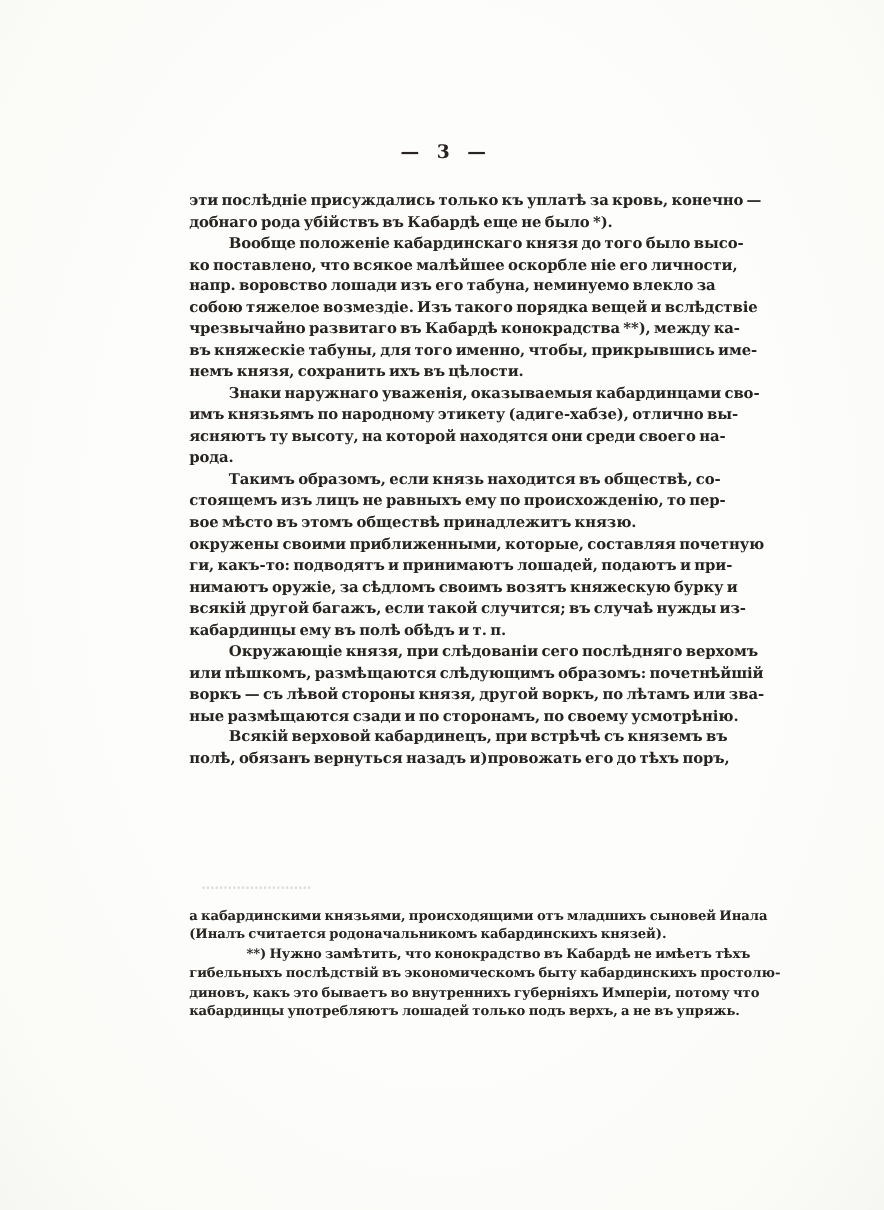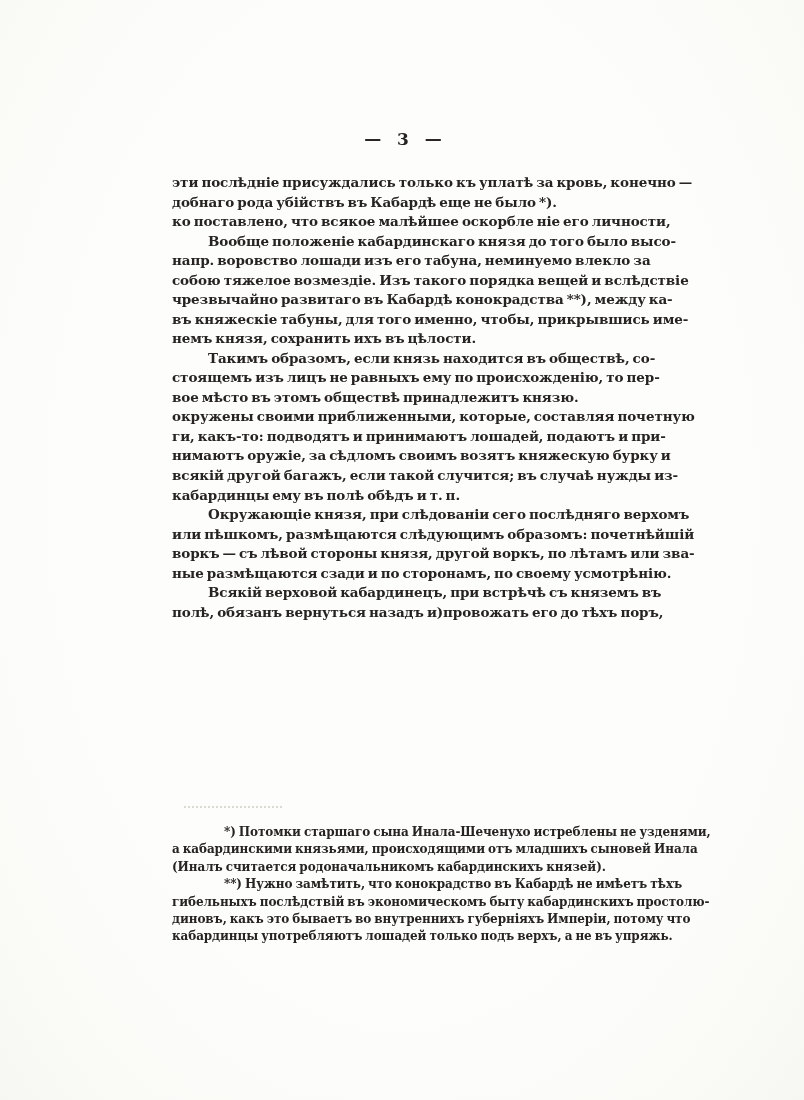--- a/index.html
+++ b/index.html
@@ -79,27 +79,33 @@
 
 <div class="page">
   <div class="pagenum">— 3 —</div>
 
   <div class="body-text" id="body-text">
       <div class="para">
         <div class="line first">эти послѣдніе присуждались только къ уплатѣ за кровь, конечно —</div>
         <div class="line last">добнаго рода убійствъ въ Кабардѣ еще не было *).</div>
       </div>
       <div class="para indent">
+        <div class="line first">Вообще положеніе кабардинскаго князя до того было высо-</div>
         <div class="line">ко поставлено, что всякое малѣйшее оскорбле ніе его личности,</div>
-        <div class="line first">Вообще положеніе кабардинскаго князя до того было высо-</div>
         <div class="line">напр. воровство лошади изъ его табуна, неминуемо влекло за</div>
         <div class="line">собою тяжелое возмездіе. Изъ такого порядка вещей и вслѣдствіе</div>
         <div class="line">чрезвычайно развитаго въ Кабардѣ конокрадства **), между ка-</div>
         <div class="line">въ княжескіе табуны, для того именно, чтобы, прикрывшись име-</div>
         <div class="line last">немъ князя, сохранить ихъ въ цѣлости.</div>
+      </div>
+      <div class="para indent">
+        <div class="line first">Знаки наружнаго уваженія, оказываемыя кабардинцами сво-</div>
+        <div class="line">имъ князьямъ по народному этикету (адиге-хабзе), отлично вы-</div>
+        <div class="line">ясняютъ ту высоту, на которой находятся они среди своего на-</div>
+        <div class="line last">рода.</div>
       </div>
       <div class="para indent">
         <div class="line first">Такимъ образомъ, если князь находится въ обществѣ, со-</div>
         <div class="line">стоящемъ изъ лицъ не равныхъ ему по происхожденію, то пер-</div>
         <div class="line last">вое мѣсто въ этомъ обществѣ принадлежитъ князю.</div>
       </div>
       <div class="para indent">
         <div class="line">окружены своими приближенными, которые, составляя почетную</div>
         <div class="line">ги, какъ-то: подводятъ и принимаютъ лошадей, подаютъ и при-</div>
         <div class="line">нимаютъ оружіе, за сѣдломъ своимъ возятъ княжескую бурку и</div>
@@ -115,21 +121,20 @@
       <div class="para indent">
         <div class="line first">Всякій верховой кабардинецъ, при встрѣчѣ съ княземъ въ</div>
         <div class="line">полѣ, обязанъ вернуться назадъ и)провожать его до тѣхъ поръ,</div>
       </div>
     </div>
 
   <div class="fnsep"></div>
 
   <div class="footnotes" id="footnotes">
       <div class="footnote indent">
-        <div class="line first">*) Потомки старшаго сына Инала-Шеченухо истреблены не узденями,</div>
         <div class="line">а кабардинскими князьями, происходящими отъ младшихъ сыновей Инала</div>
         <div class="line last">(Иналъ считается родоначальникомъ кабардинскихъ князей).</div>
       </div>
       <div class="footnote indent">
         <div class="line first">**) Нужно замѣтить, что конокрадство въ Кабардѣ не имѣетъ тѣхъ</div>
         <div class="line">гибельныхъ послѣдствій въ экономическомъ быту кабардинскихъ простолю-</div>
         <div class="line">диновъ, какъ это бываетъ во внутреннихъ губерніяхъ Имперіи, потому что</div>
         <div class="line last">кабардинцы употребляютъ лошадей только подъ верхъ, а не въ упряжь.</div>
       </div>
     </div>

